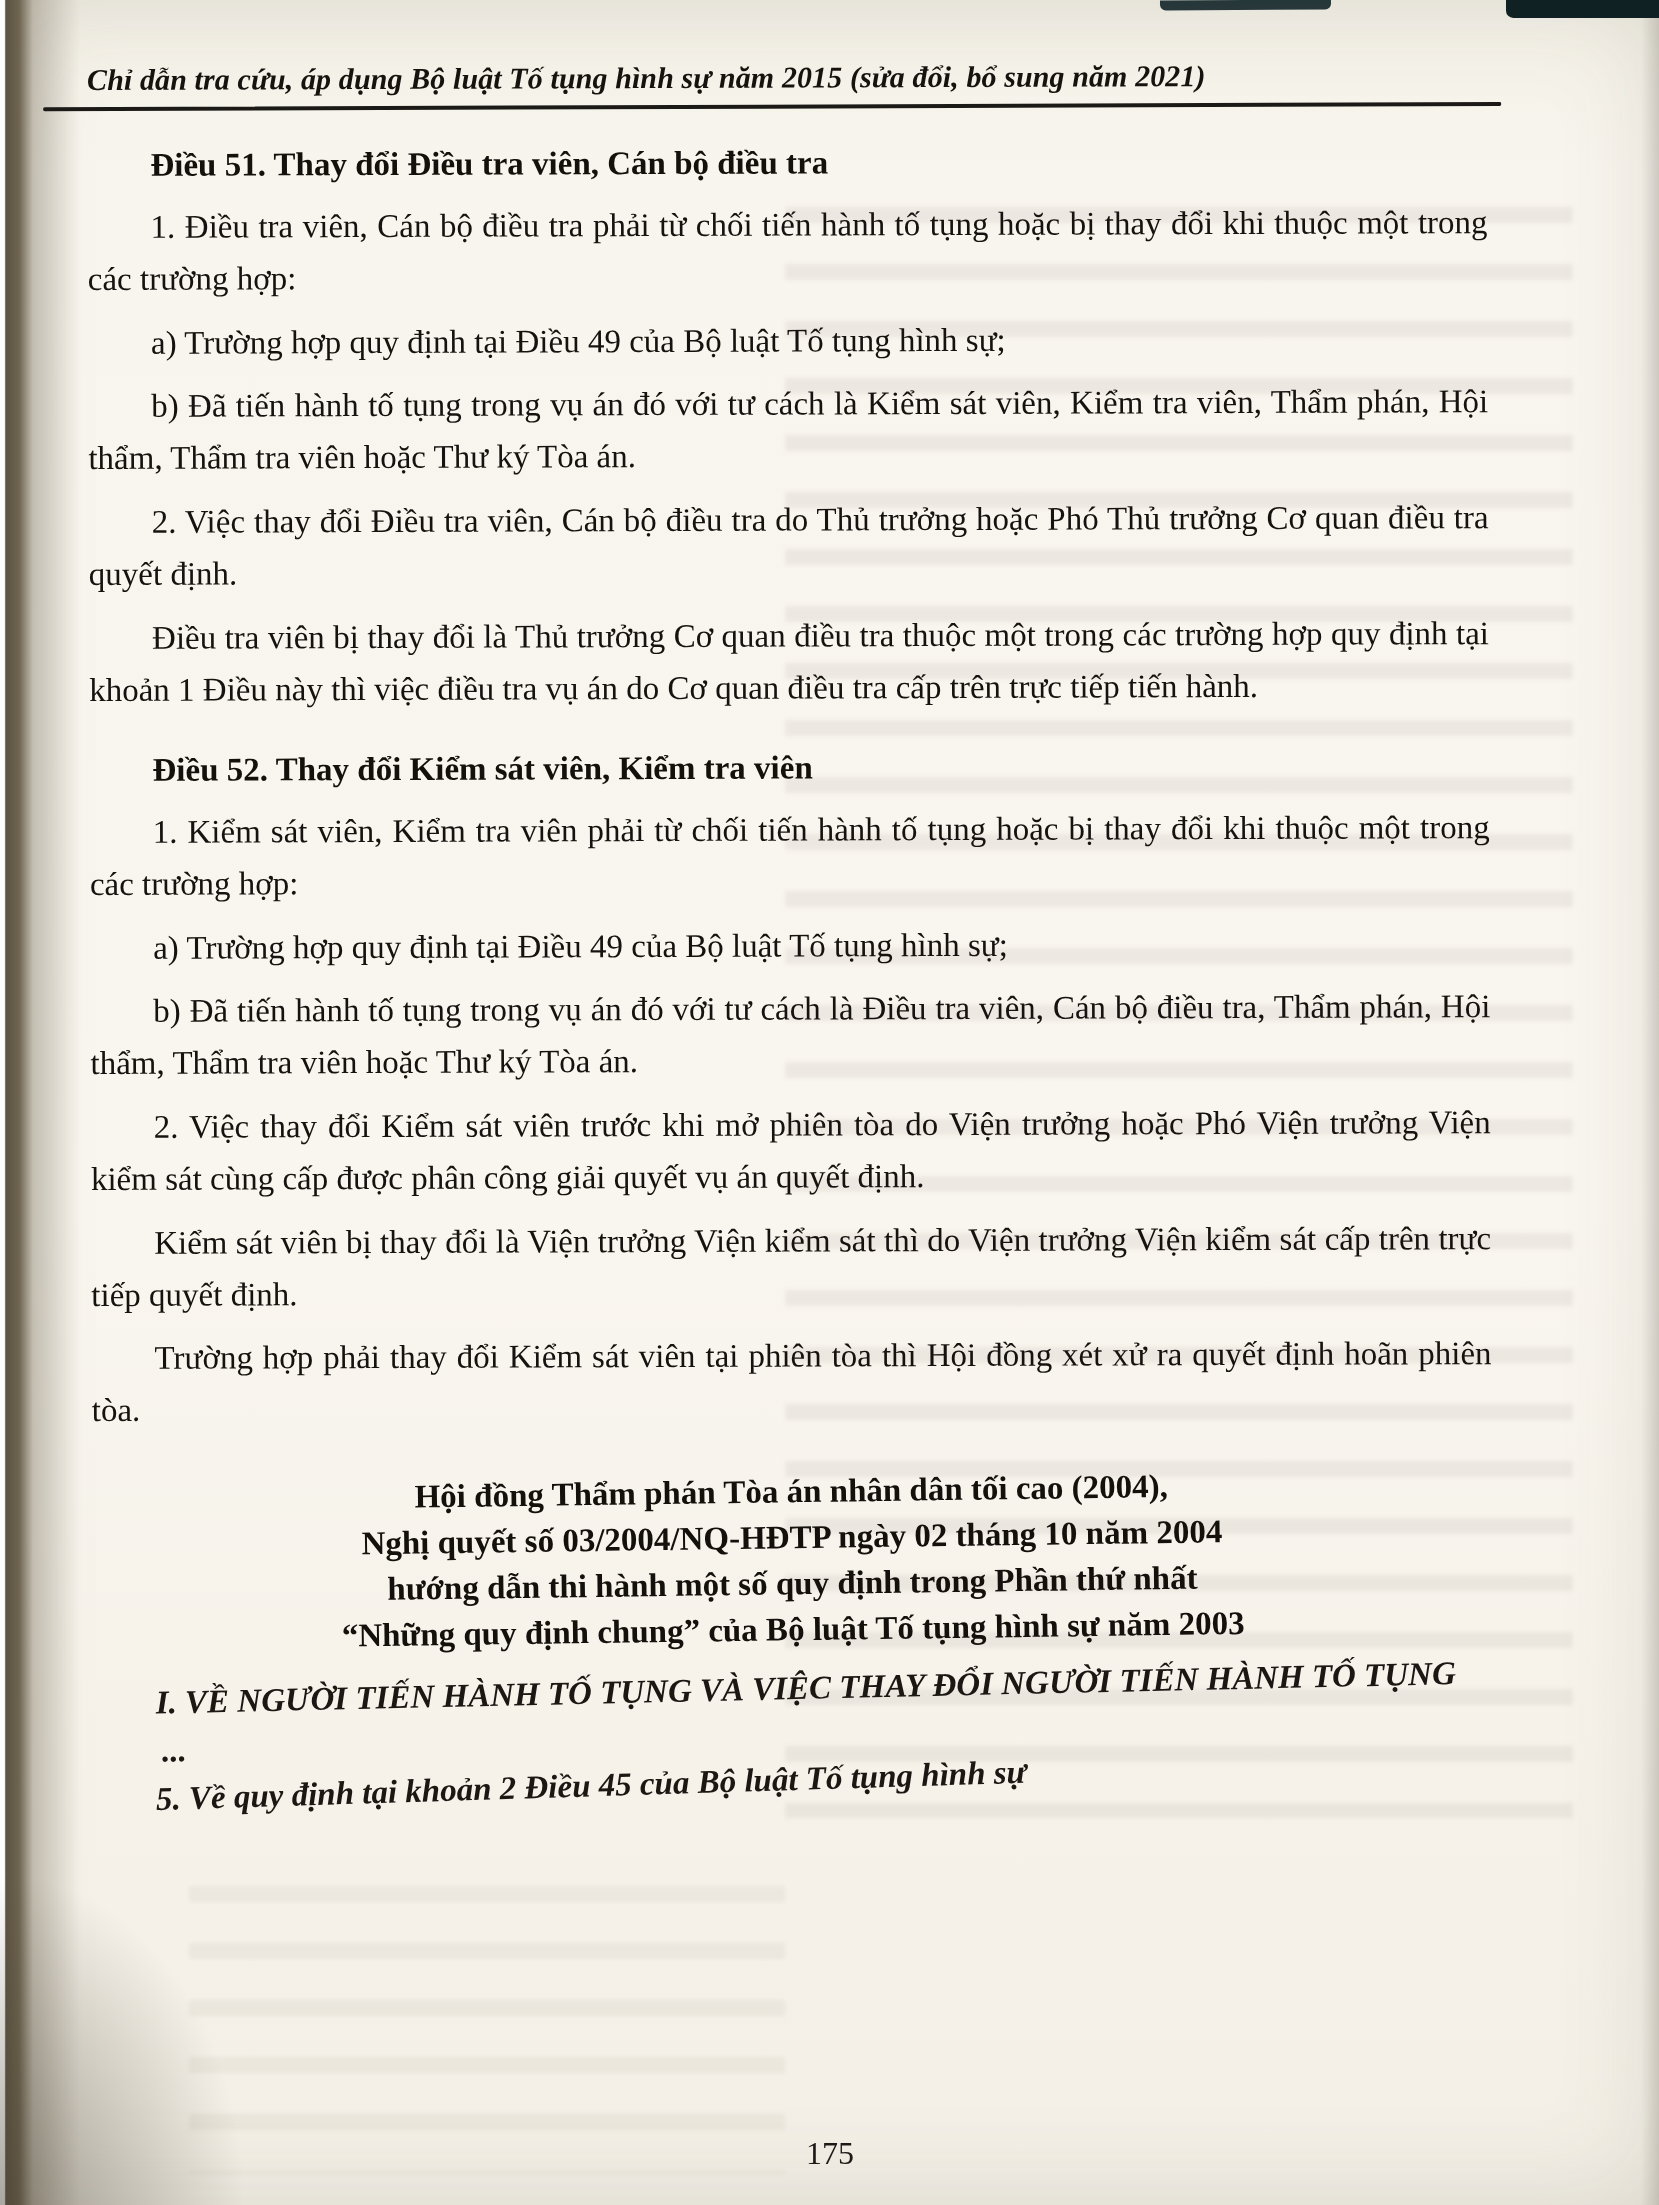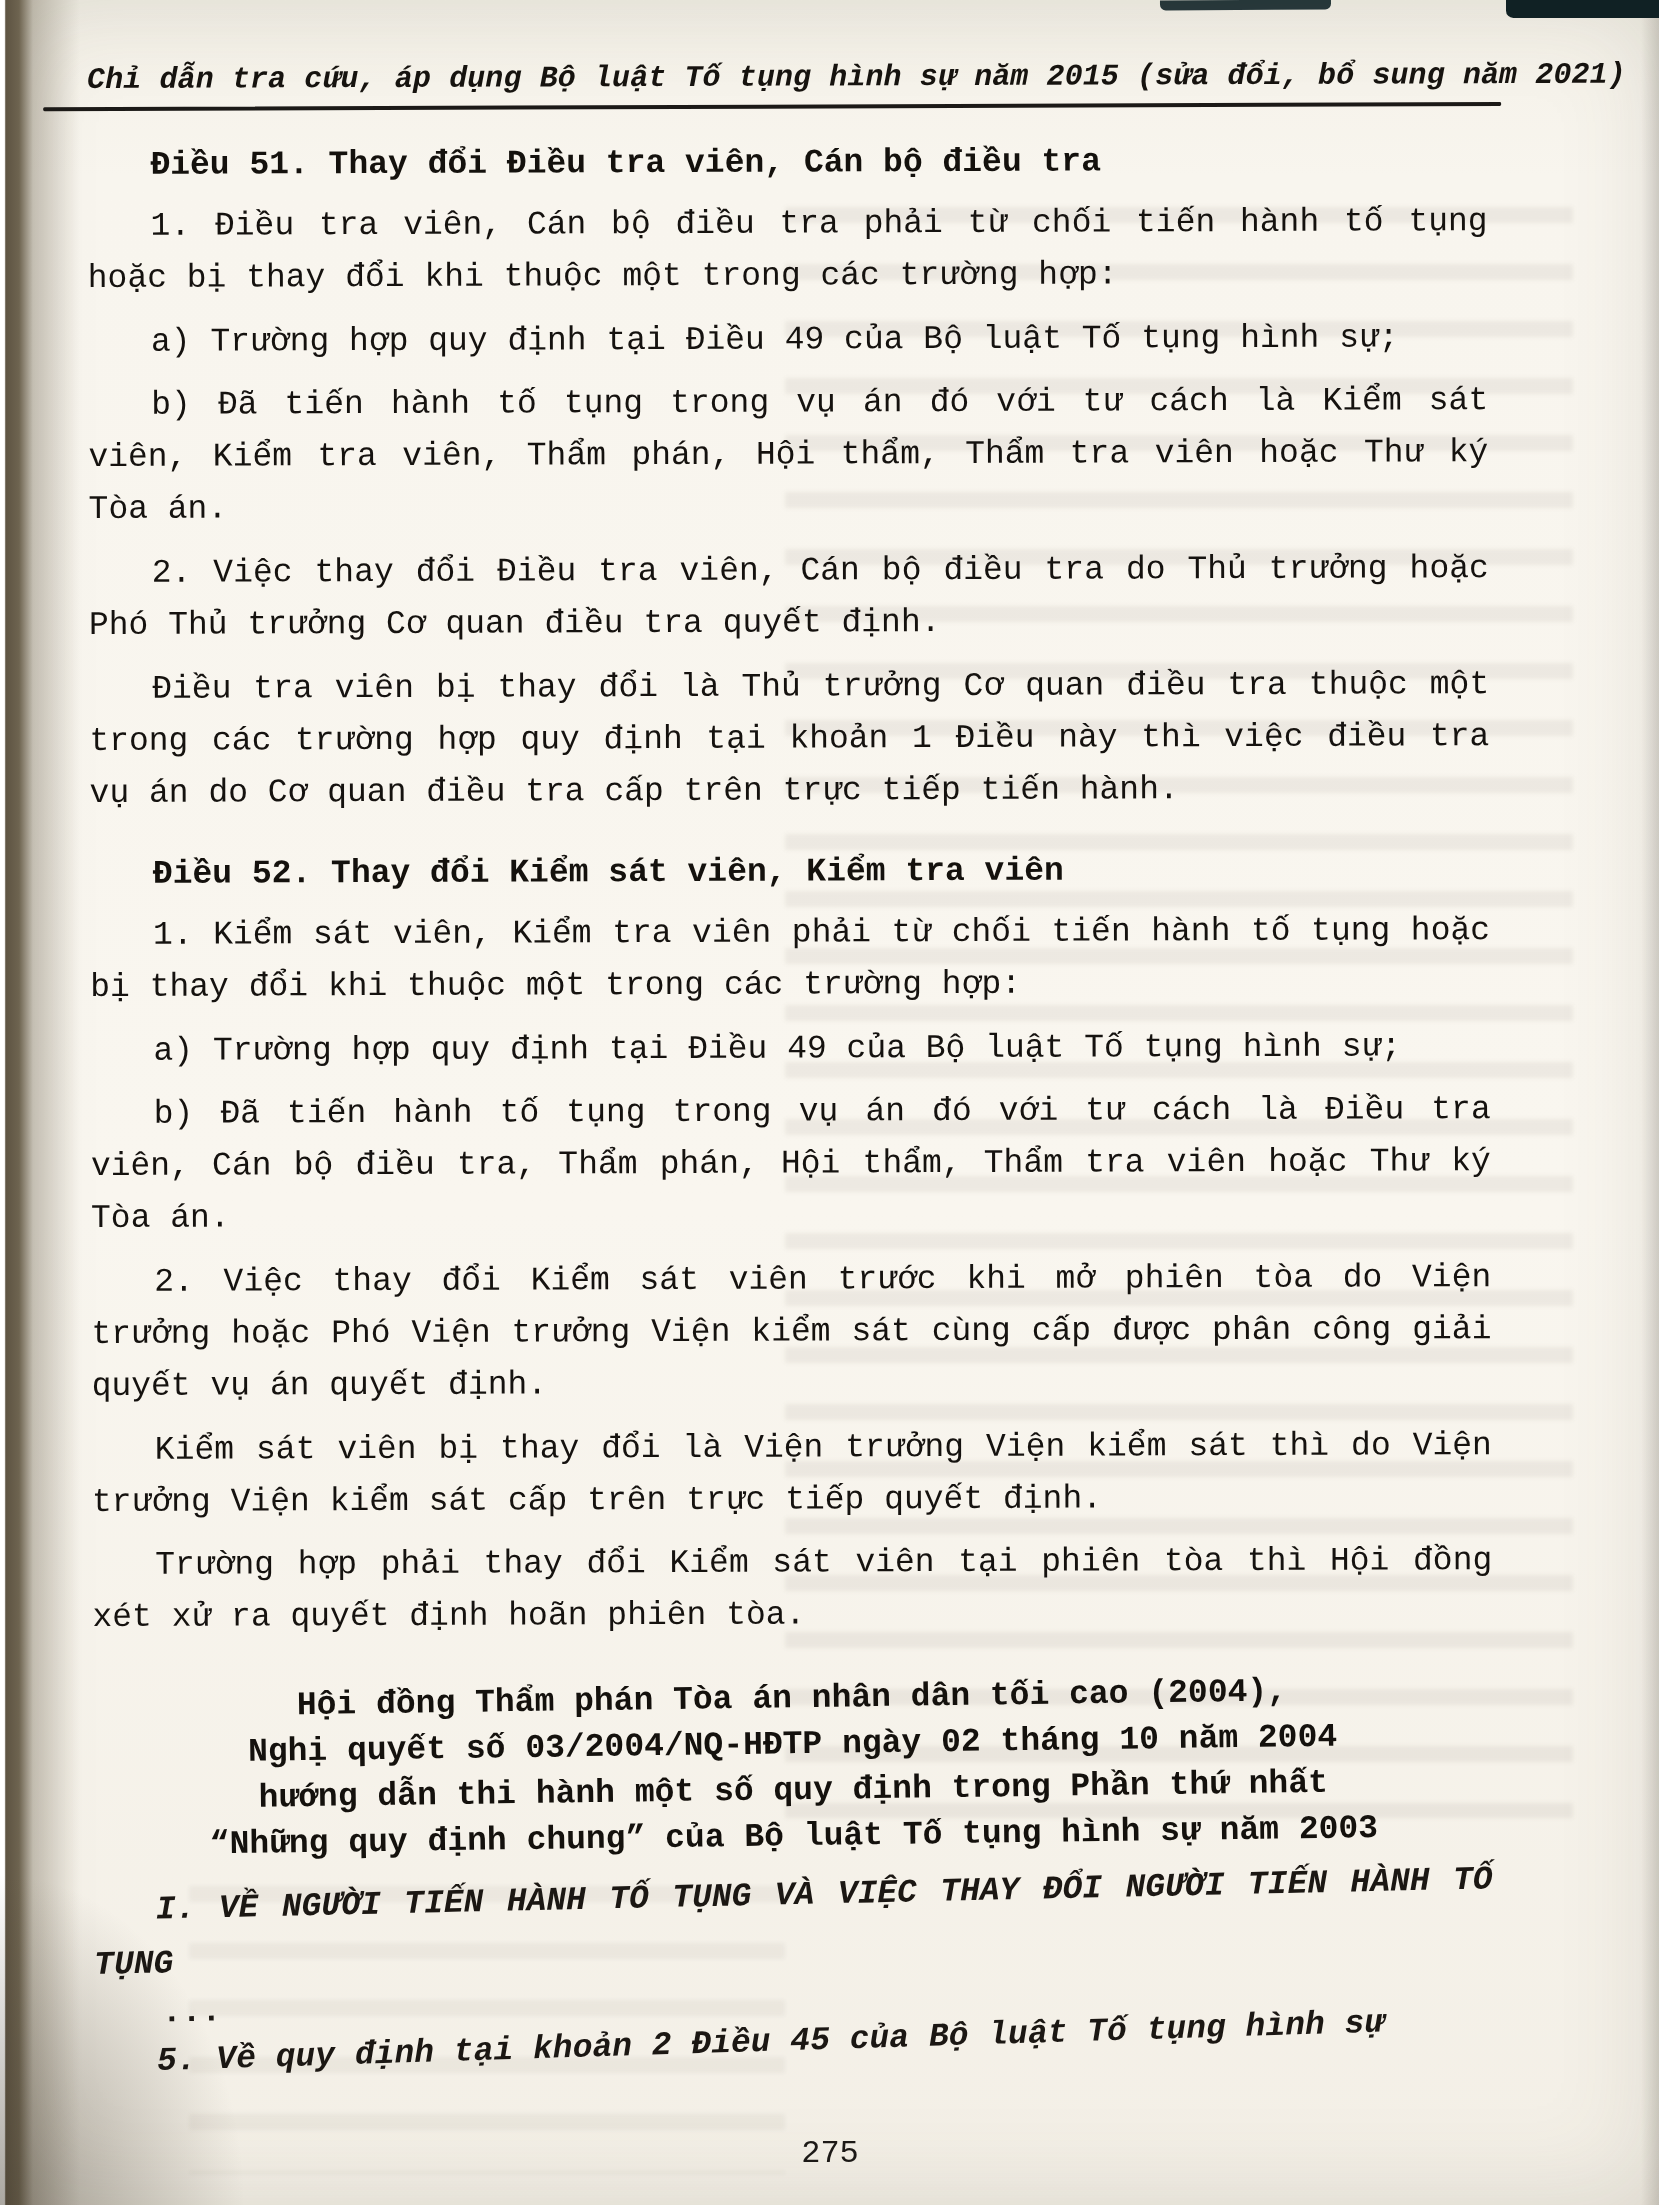--- a/index.html
+++ b/index.html
@@ -8,21 +8,20 @@
     font-family: "Liberation Serif", "DejaVu Serif", serif;
     background:#6b665c;
   }
   .scan {
     position:relative;
     width:1660px; height:2205px;
     overflow:hidden;
     background: linear-gradient(180deg, #f4f1e8 0%, #f8f5ee 8%, #f9f6ef 55%, #f3efe6 100%);
     box-shadow: inset 0 0 102px rgba(90,80,60,.16);
     color:#1b1713;
-    font-family:Liberation Mono, monospace;
   }
   
   .spine {
     position:absolute; left:0; top:0; bottom:0; width:80px;
     background: linear-gradient(90deg,
       #ffffff 0px, #ffffff 4.4px,
       #5d5342 5.8px, #6e6450 19px,
       rgba(110,100,80,.35) 33px,
       rgba(110,100,80,0) 80px);
   }
@@ -146,16 +145,16 @@
         <div>hướng dẫn thi hành một số quy định trong Phần thứ nhất</div>
         <div>“Những quy định chung” của Bộ luật Tố tụng hình sự năm 2003</div>
       </div>
       <p class="res-title">I. VỀ NGƯỜI TIẾN HÀNH TỐ TỤNG VÀ VIỆC THAY ĐỔI NGƯỜI TIẾN HÀNH TỐ TỤNG</p>
       <p class="res-dots">...</p>
       <p class="res-item">5. Về quy định tại khoản 2 Điều 45 của Bộ luật Tố tụng hình sự</p>
     </section>
 
   </div>
 
-  <div class="page-number">275</div>
+  <div class="page-number">175</div>
 
 </div>
 
 
 </body></html>

